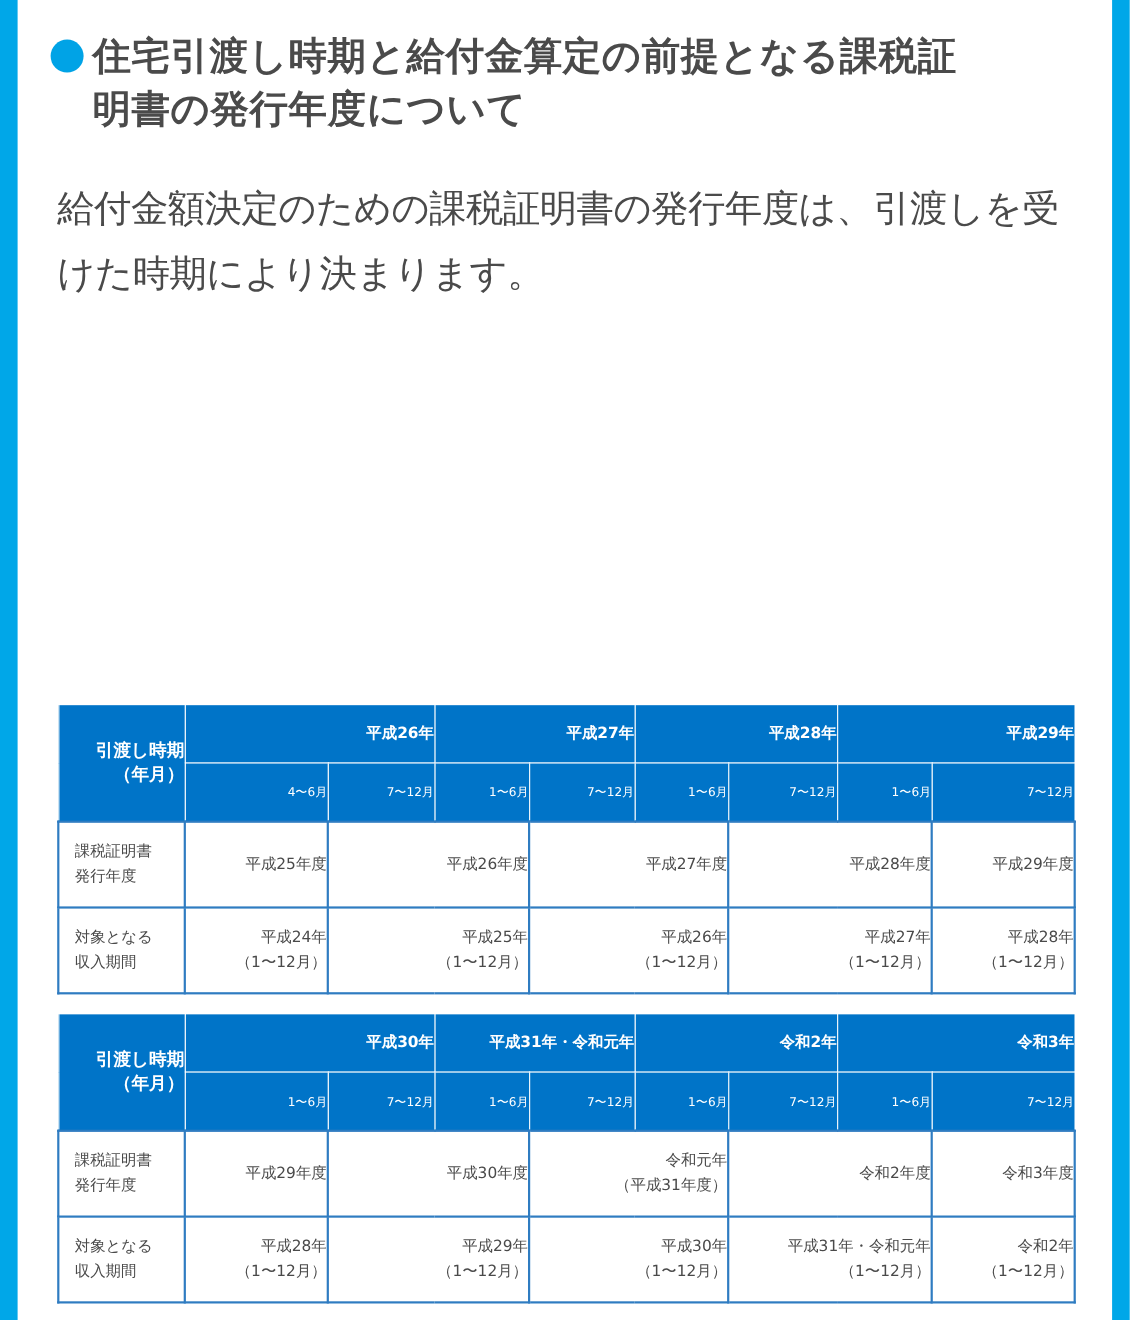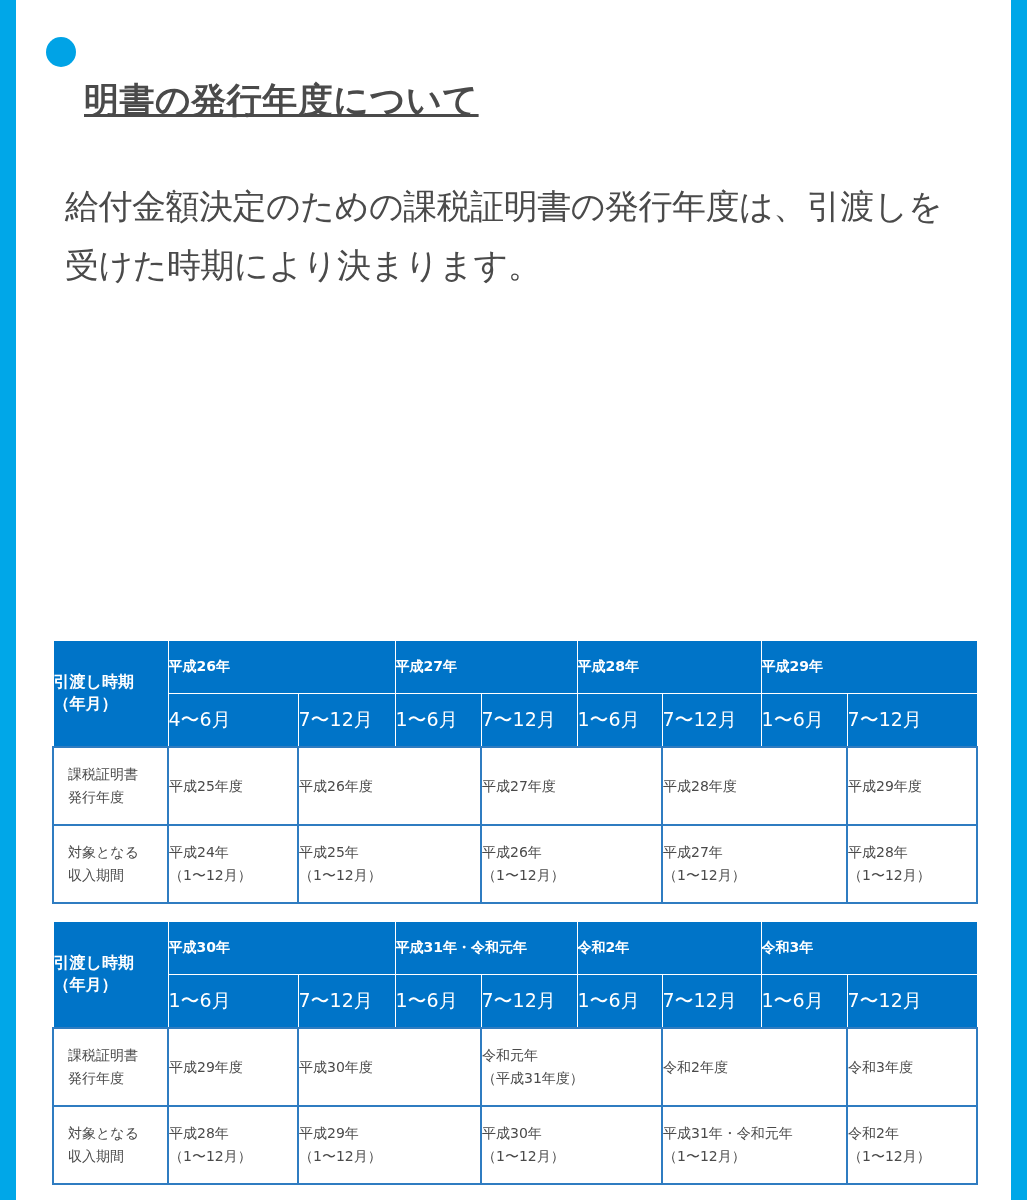--- a/index.html
+++ b/index.html
@@ -17,60 +17,60 @@
 
   .heading {
     position: absolute; left: 30px; top: 28px; width: 930px;
     font-size: 35px; line-height: 48px; font-weight: bold; color: #4a4a4a;
     letter-spacing: 0.5px;
   }
   .heading .dot {
     display: inline-block; width: 30px; height: 30px; border-radius: 50%;
     background: #00a3e6; vertical-align: -3px; margin-right: 8px;
   }
-  .heading .line2 { display: block; padding-left: 38px; text-decoration: underline; }
+  .heading .line2 { display: block; padding-left: 38px; }
 
   .body-text {
     position: absolute; left: 32px; top: 160px; width: 940px;
     font-size: 34px; line-height: 58.5px; color: #4a4a4a; letter-spacing: -0.5px;
   }
-  .body-text p { margin: 17px; }
+  .body-text p { margin: 4px; font-family: Liberation Mono, monospace; }
 
   table.schedule {
     position: absolute; left: 36px; width: 924px;
     border-collapse: collapse; table-layout: fixed;
     font-size: 14px;
   }
   table.schedule td, table.schedule th {
-    border: 2px solid #2f7cc1; text-align: left; vertical-align: middle; padding: 0;
+    border: 2px solid #2f7cc1; text-align: right; vertical-align: middle; padding: 0;
   }
   table.schedule th {
     background: #0074c8; color: #ffffff; font-weight: bold;
     border-color: #ffffff; border-width: 1.5px;
   }
   table.schedule th.year { height: 52px; font-size: 14px; }
-  table.schedule th.period { height: 52px; font-weight: normal; font-size: 19px; }
+  table.schedule th.period { height: 52px; font-weight: normal; font-size: 11px; }
   table.schedule th.corner { font-size: 16px; line-height: 22px; font-family: Liberation Mono, monospace; }
   table.schedule td { background: #ffffff; color: #4a4a4a; font-size: 14px; line-height: 23px; }
   table.schedule td.rowlabel { text-align: left; padding-left: 14px; border-radius: 24px; }
   table.schedule tr.cert td { height: 76px; }
   table.schedule tr.income td { height: 76px; }
   .t1 { top: 640px; }
   .t2 { top: 921px; }
 </style>
 </head>
 <body>
 
 <div class="side-bar left"></div>
 <div class="side-bar right"></div>
 
 <div class="content">
 
   <h2 class="heading" style="margin:0;">
-    <span class="dot"></span>
+    <span class="dot"></span><span>住宅引渡し時期と給付金算定の前提となる課税証</span>
     <span class="line2">明書の発行年度について</span>
   </h2>
 
   <div class="body-text">
     <p>給付金額決定のための課税証明書の発行年度は、引渡しを受けた時期により決まります。</p>
   </div>
 
   <table class="schedule t1">
     <colgroup>
       <col style="width:115px">

